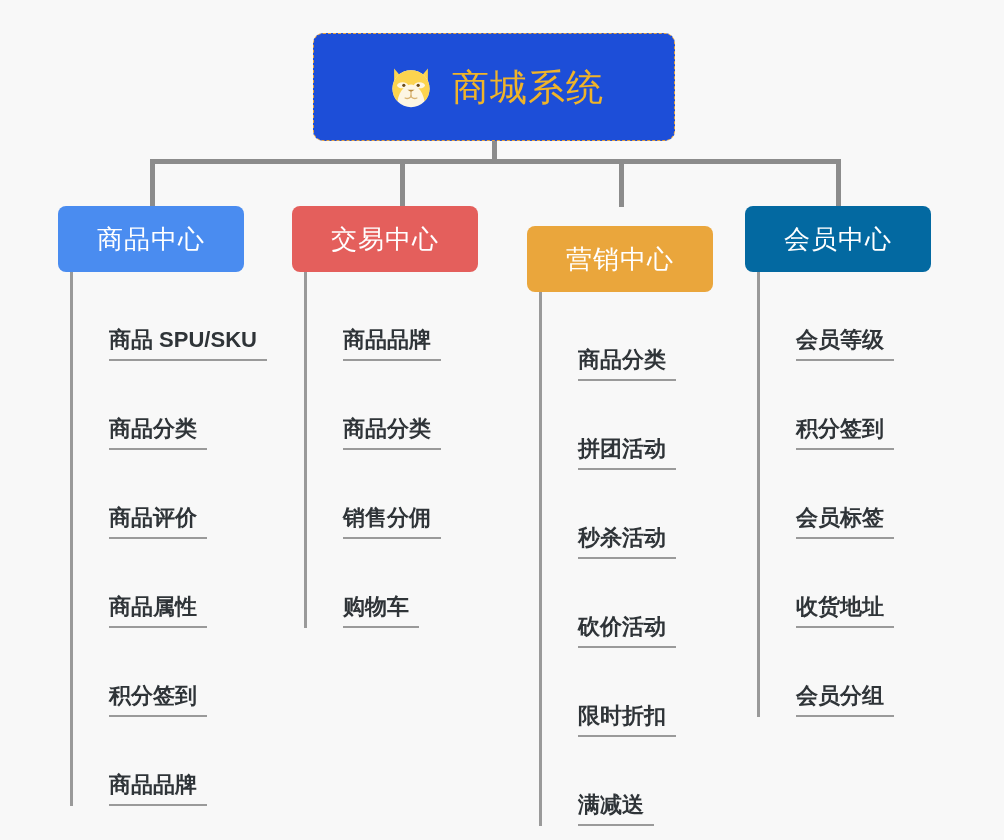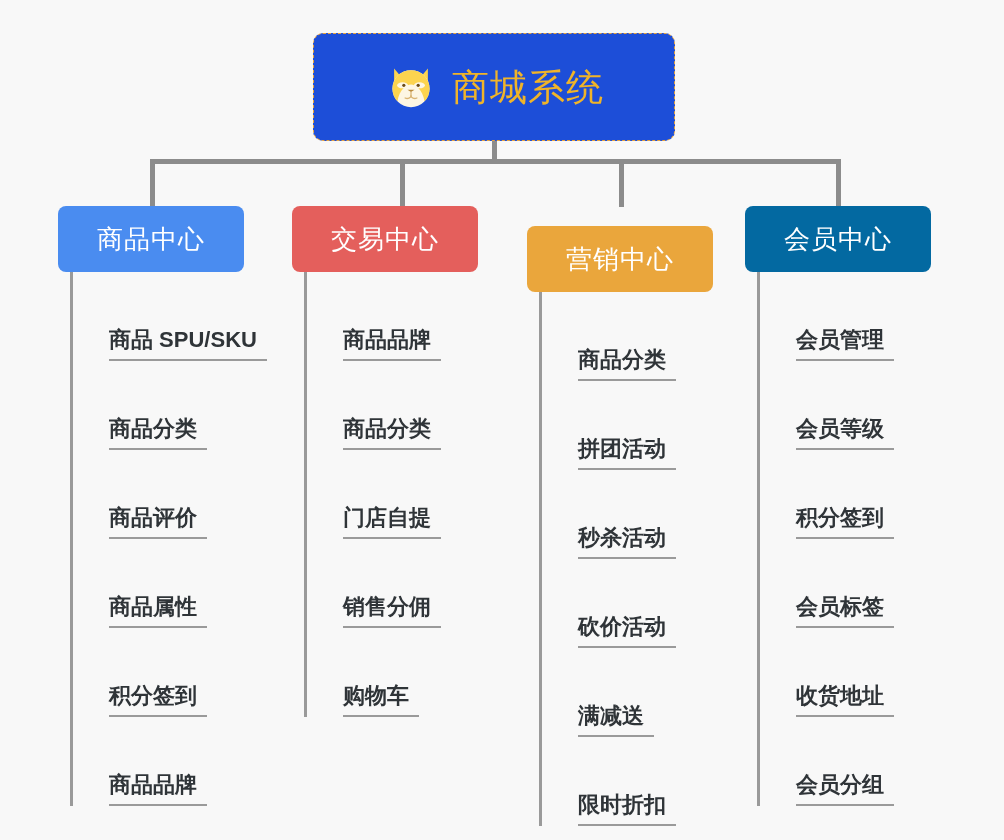--- a/index.html
+++ b/index.html
@@ -189,23 +189,20 @@
       <span>交易中心</span>
     </div>
     <div class="branch-children">
       <div class="child-row">
         <span class="child-label">商品品牌</span>
       </div>
       <div class="child-row">
         <span class="child-label">商品分类</span>
       </div>
       <div class="child-row">
-        <span class="child-label">门店自提</span>
-      </div>
-      <div class="child-row">
         <span class="child-label">销售分佣</span>
       </div>
       <div class="child-row">
         <span class="child-label">购物车</span>
       </div>
     </div>
   </div>
 
   <div class="branch b2">
     <div class="branch-header" style="background: rgb(234, 166, 60); margin-top: 20px;">
@@ -218,37 +215,34 @@
       <div class="child-row">
         <span class="child-label">拼团活动</span>
       </div>
       <div class="child-row">
         <span class="child-label">秒杀活动</span>
       </div>
       <div class="child-row">
         <span class="child-label">砍价活动</span>
       </div>
       <div class="child-row">
+        <span class="child-label">限时折扣</span>
+      </div>
+      <div class="child-row">
         <span class="child-label">满减送</span>
-      </div>
-      <div class="child-row">
-        <span class="child-label">限时折扣</span>
       </div>
     </div>
   </div>
 
   <div class="branch b3">
     <div class="branch-header" style="background: #0369a1;">
       <span>会员中心</span>
     </div>
     <div class="branch-children">
       <div class="child-row">
-        <span class="child-label">会员管理</span>
-      </div>
-      <div class="child-row">
         <span class="child-label">会员等级</span>
       </div>
       <div class="child-row">
         <span class="child-label">积分签到</span>
       </div>
       <div class="child-row">
         <span class="child-label">会员标签</span>
       </div>
       <div class="child-row">
         <span class="child-label">收货地址</span>

